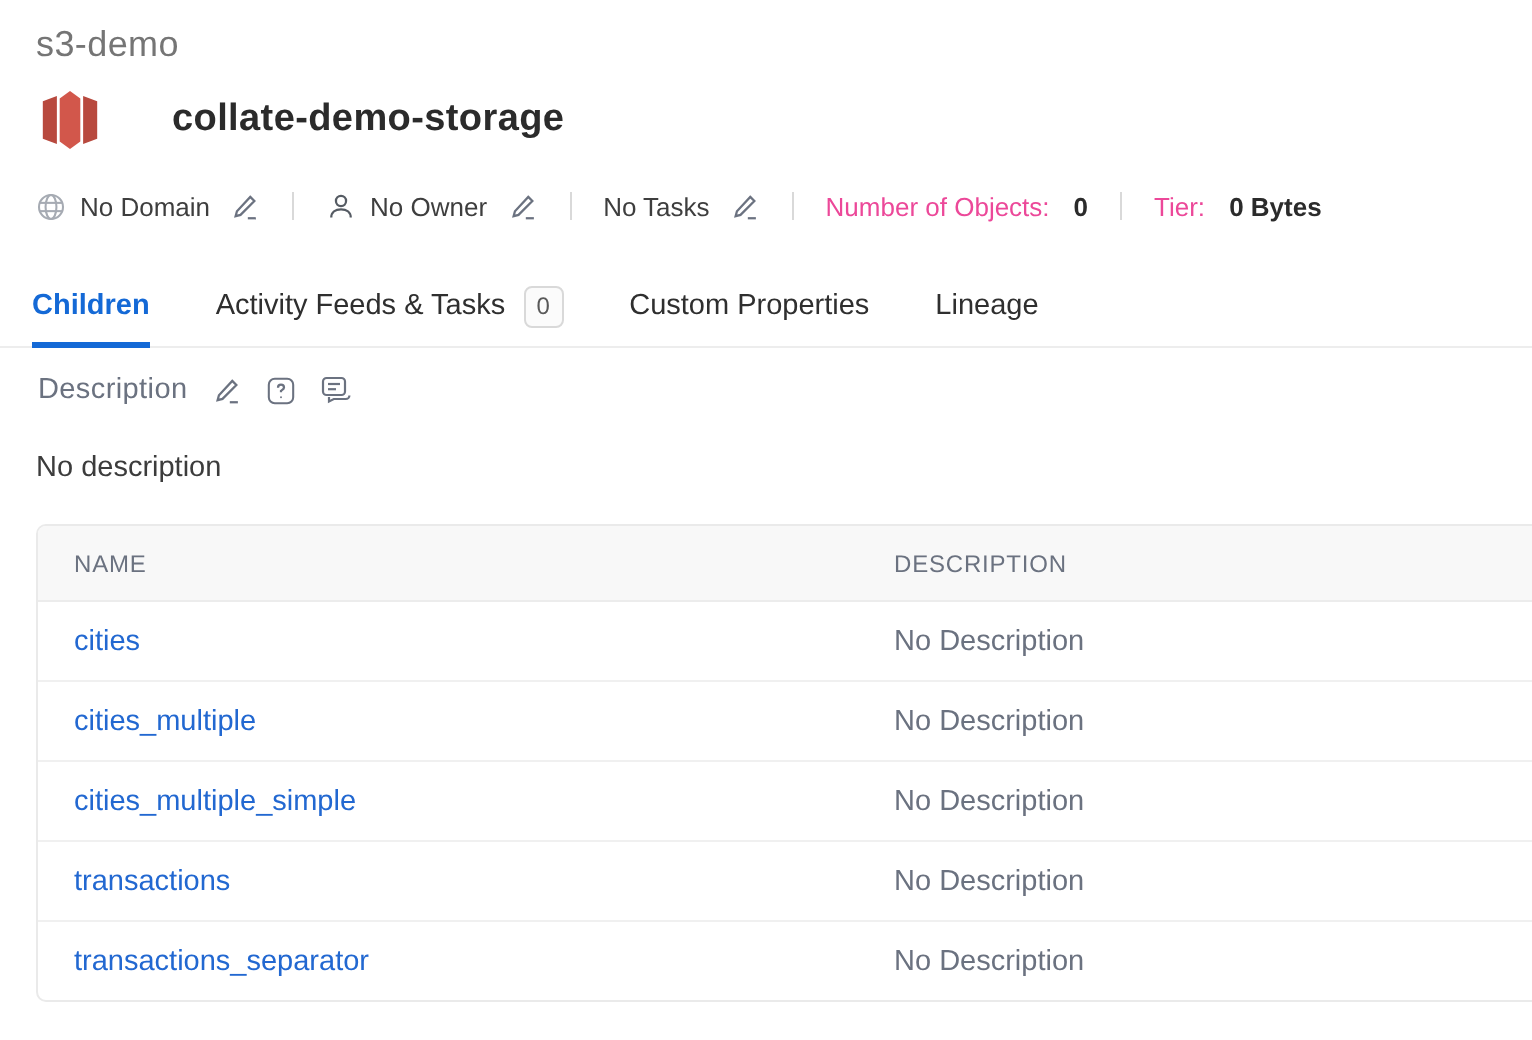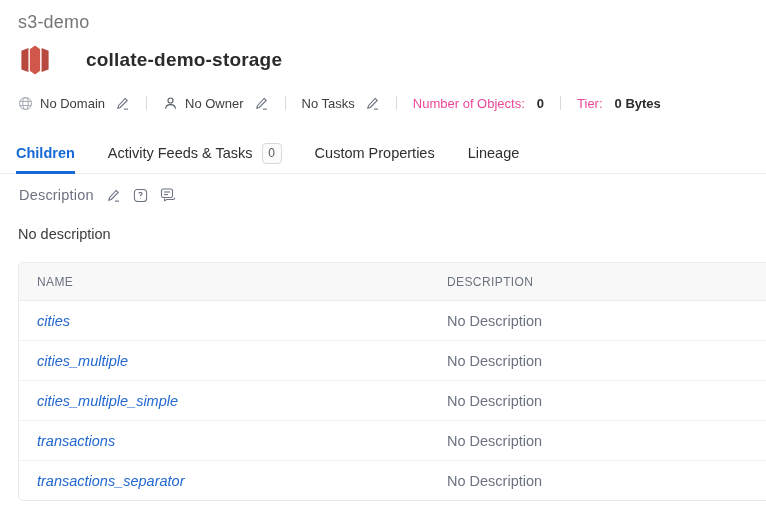--- a/index.html
+++ b/index.html
@@ -50,21 +50,21 @@
   
   .table { position: absolute; left: 18px; top: 262px; width: 1100px;
     border: 1px solid #eaeaea; border-radius: 5px; overflow: hidden; background: #fff; }
   .t-row { display: grid; grid-template-columns: 410px 1fr; }
   .t-head { background: #f8f8f8; border-bottom: 1px solid #ececec; }
   .t-head .t-cell { height: 37px; font-size: 12px; font-weight: 400; color: #6b7280;
     letter-spacing: .4px; }
   .t-cell { display: flex; align-items: center; padding: 0 18px; height: 39px; font-size: 14.5px; }
   .t-body .t-row { border-bottom: 1px solid #f0f0f0; }
   .t-body .t-row:last-child { border-bottom: none; }
-  .cell-link { color: #2268d1; cursor: pointer; text-decoration: none; font-style: italic; }
+  .cell-link { color: #2268d1; cursor: pointer; text-decoration: none; }
   .cell-muted { color: #6b7280; }
 </style>
 </head>
 <body>
 
 <div class="page">
 
   <div class="breadcrumb">s3-demo</div>
 
   <div class="title-row">

